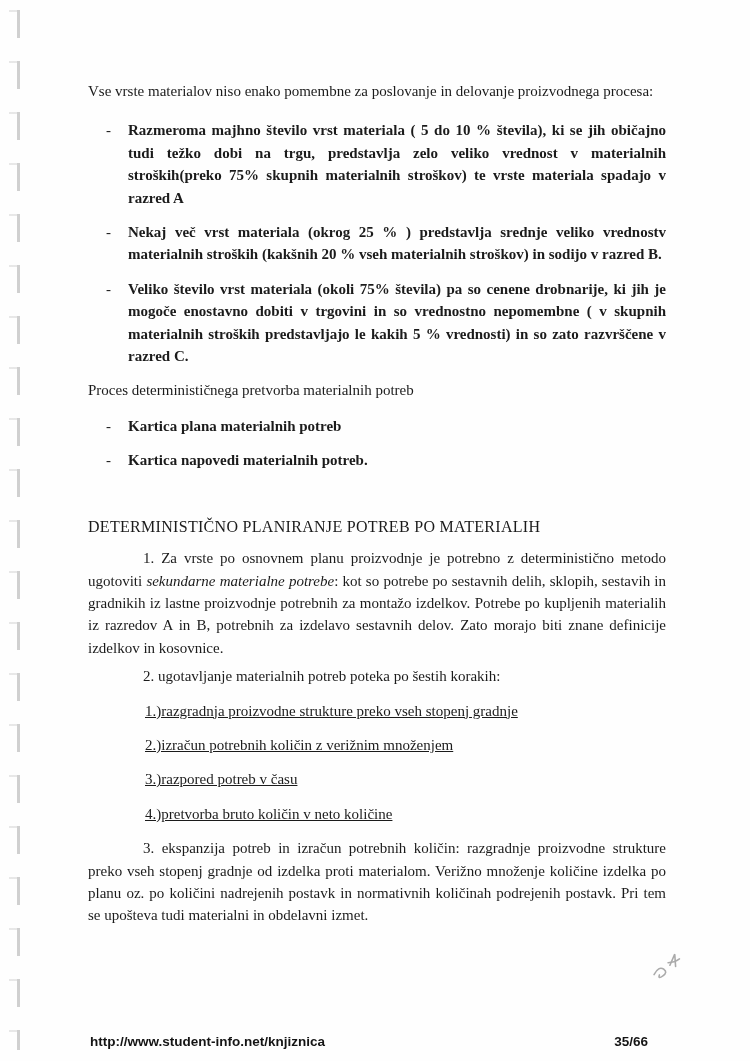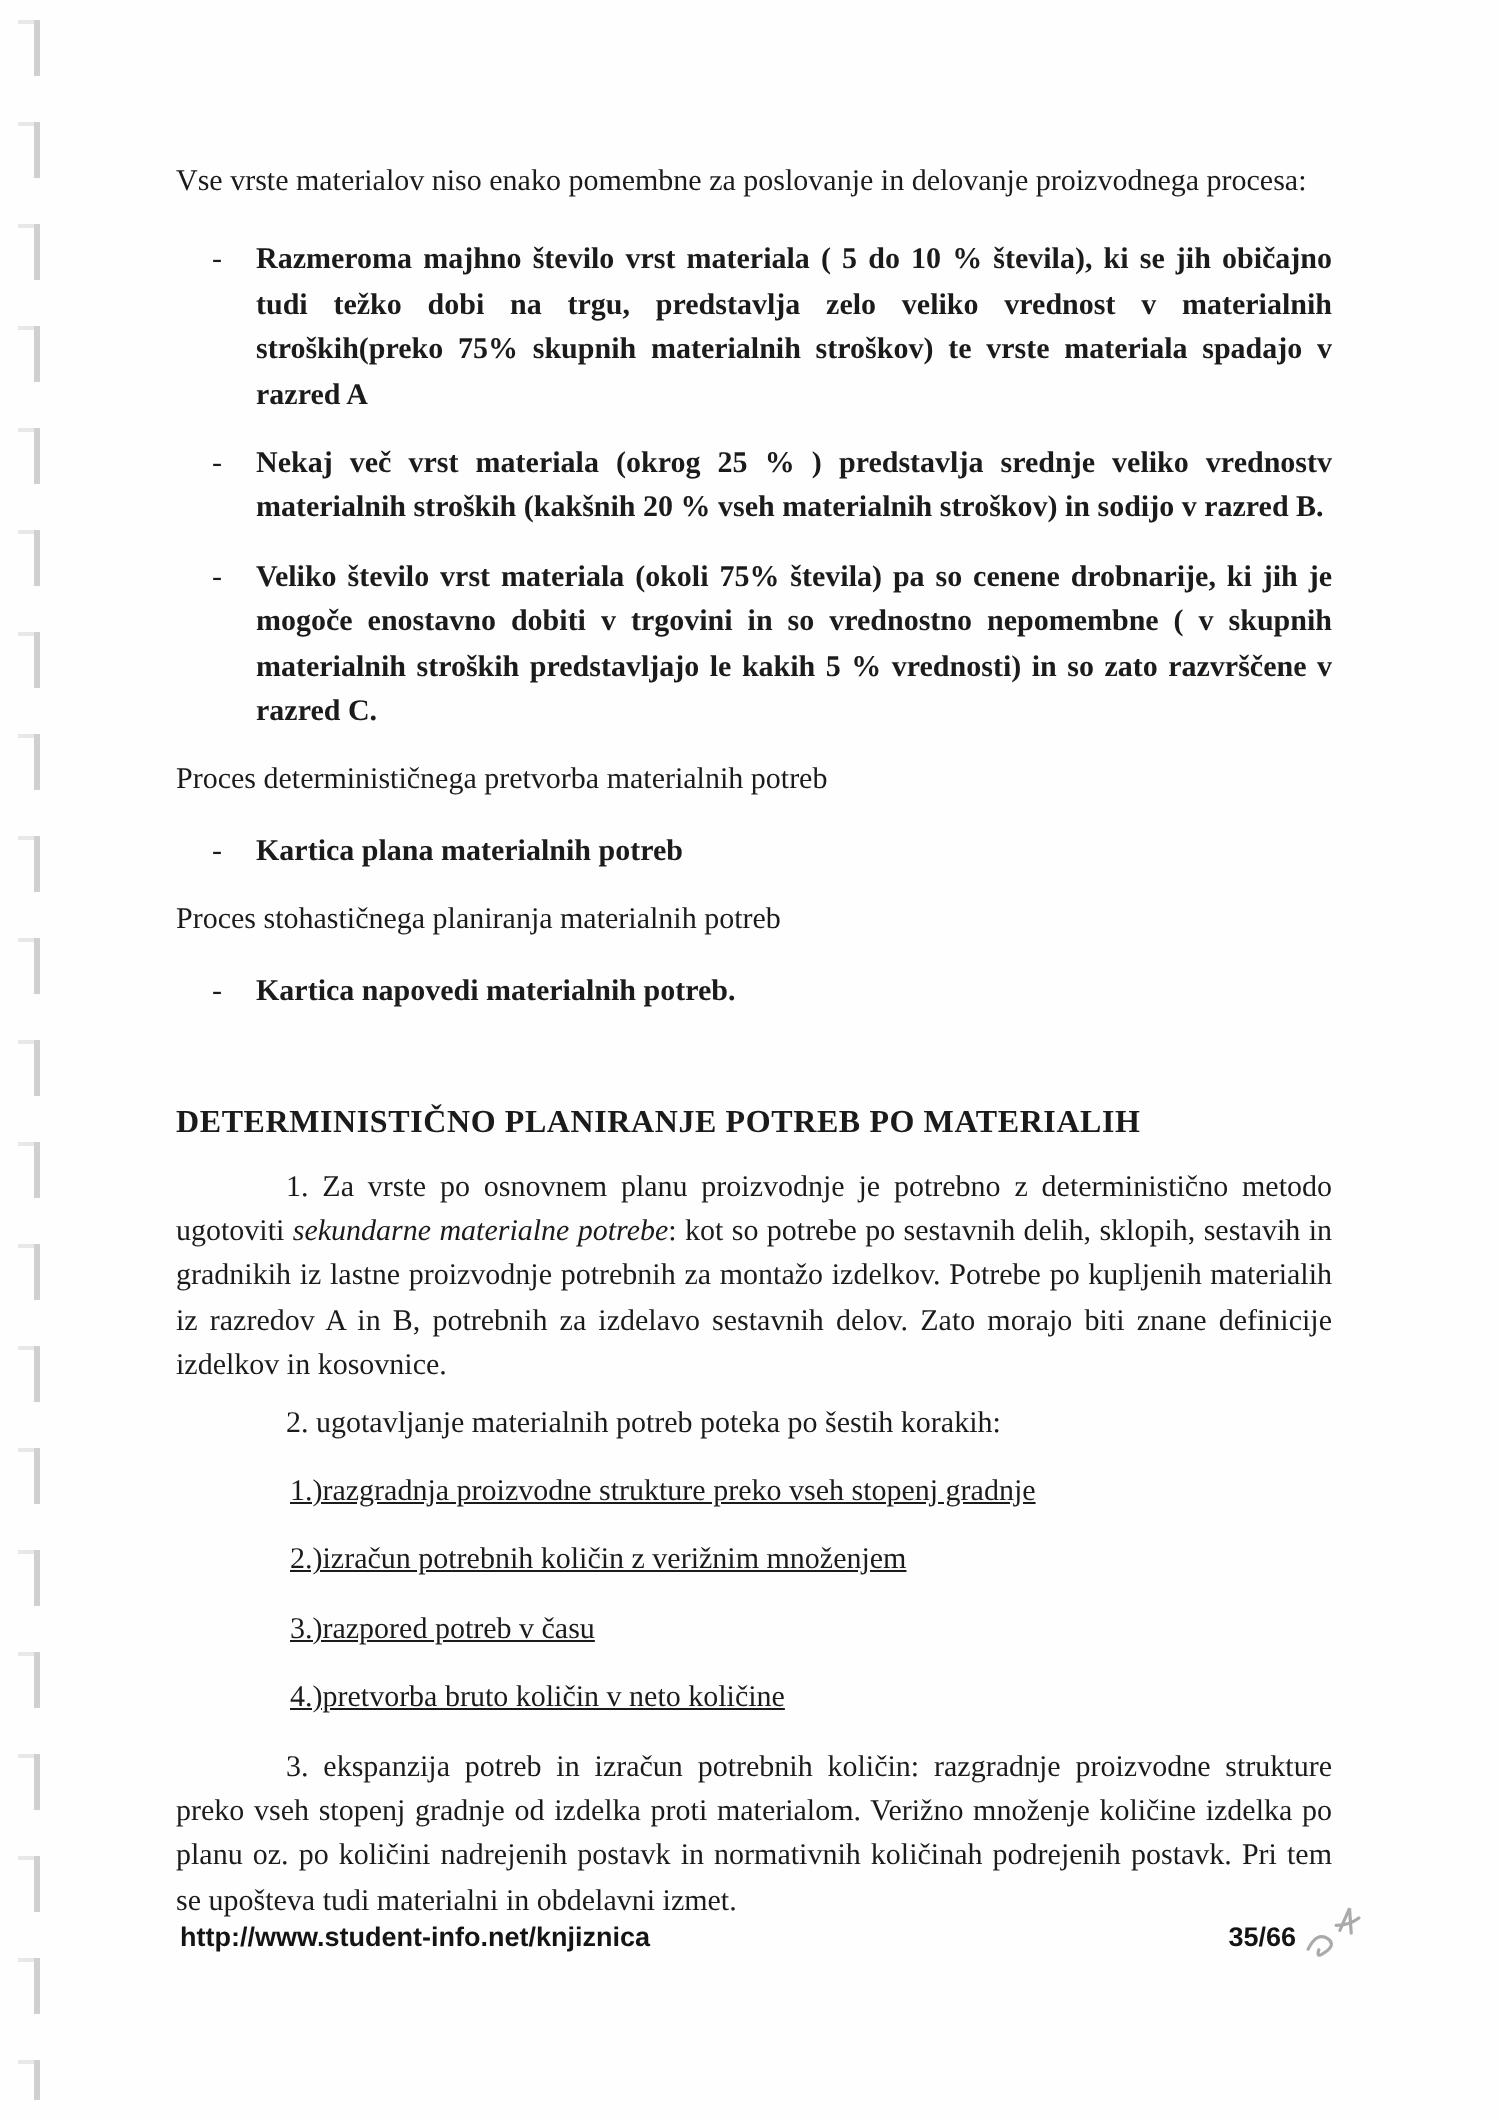--- a/index.html
+++ b/index.html
@@ -63,21 +63,21 @@
   .li .dash {
     width: 22px;
     flex: 0 0 22px;
   }
   .li .li-text { flex: 1 1 auto; font-weight: bold; }
   .plain {
     margin: 4px 0 13px 0;
   }
   .heading {
     font-size: 16px;
-    font-weight: bold;
+    font-weight: normal;
     letter-spacing: 0.3px;
     margin: 44px 0 9px 0;
   }
   .para {
     text-align: justify;
     text-indent: 55px;
     margin: 0 0 6px 0;
   }
   .para2 {
     text-indent: 55px;
@@ -86,21 +86,21 @@
   .step {
     padding-left: 57px;
     margin: 0 0 12px 0;
     text-decoration: underline;
   }
   .para3 { margin-top: 10px; }
   em { font-style: italic; }
   .footer {
     position: absolute;
     left: 90px;
-    top: 961px;
+    top: 1034px;
     width: 558px;
     display: flex;
     justify-content: space-between;
     font-family: "Liberation Sans", sans-serif;
     font-weight: bold;
     font-size: 13.5px;
     color: #141414;
   }
   .handwritten {
     position: absolute;
@@ -134,21 +134,20 @@
       <span class="dash">-</span>
       <span class="li-text">Veliko število vrst materiala (okoli 75% števila) pa so cenene drobnarije, ki jih je mogoče enostavno dobiti v trgovini in so vrednostno nepomembne ( v skupnih materialnih stroških predstavljajo le kakih 5 % vrednosti) in so zato razvrščene v razred C.</span>
     </div>
 
     <p class="plain">Proces determinističnega pretvorba materialnih potreb</p>
     <div class="li">
       <span class="dash">-</span>
       <span class="li-text">Kartica plana materialnih potreb</span>
     </div>
 
-    <p class="plain">Proces stohastičnega planiranja materialnih potreb</p>
     <div class="li">
       <span class="dash">-</span>
       <span class="li-text">Kartica napovedi materialnih potreb.</span>
     </div>
 
     <h2 class="heading">DETERMINISTIČNO PLANIRANJE POTREB PO MATERIALIH</h2>
 
     <p class="para"><span>1. Za vrste po osnovnem planu proizvodnje je potrebno z deterministično metodo ugotoviti </span><em>sekundarne materialne potrebe</em><span>: kot so potrebe po sestavnih delih, sklopih, sestavih in gradnikih iz lastne proizvodnje potrebnih za montažo izdelkov. Potrebe po kupljenih materialih iz razredov A in B, potrebnih za izdelavo sestavnih delov. Zato morajo biti znane definicije izdelkov in kosovnice.</span></p>
 
     <p class="para2">2. ugotavljanje materialnih potreb poteka po šestih korakih:</p>

